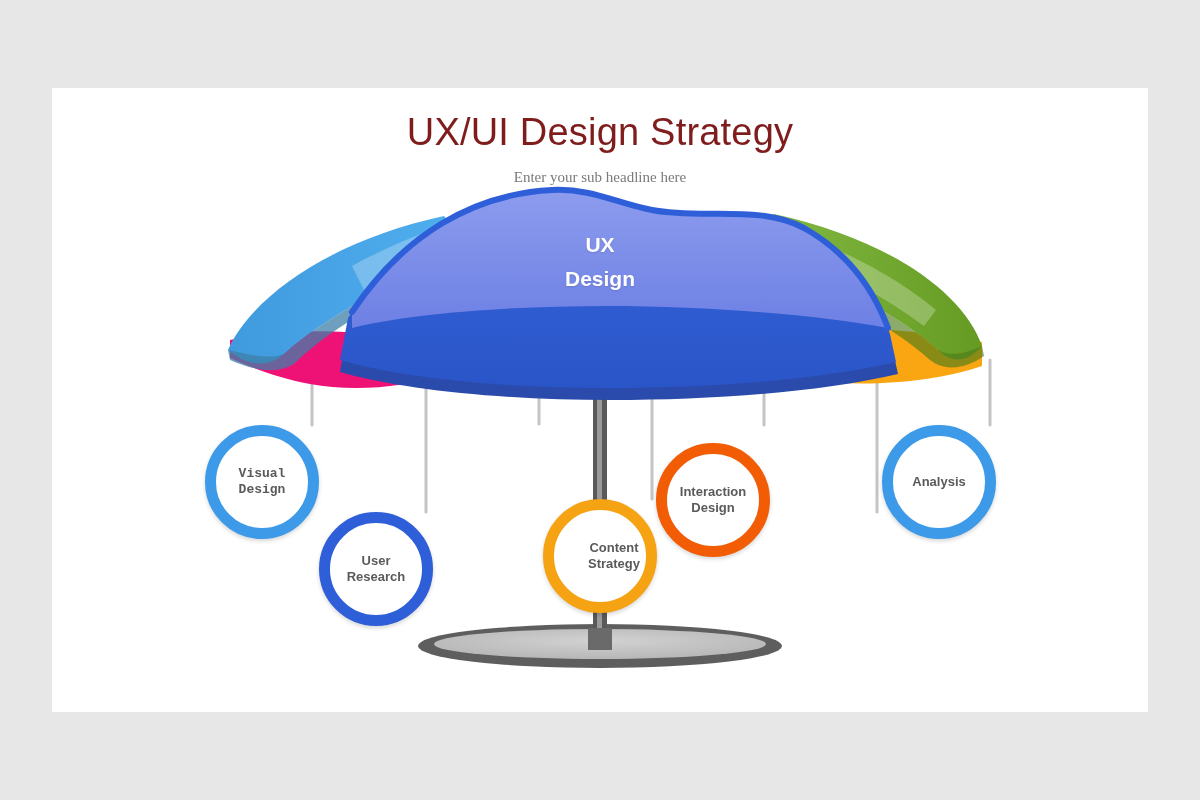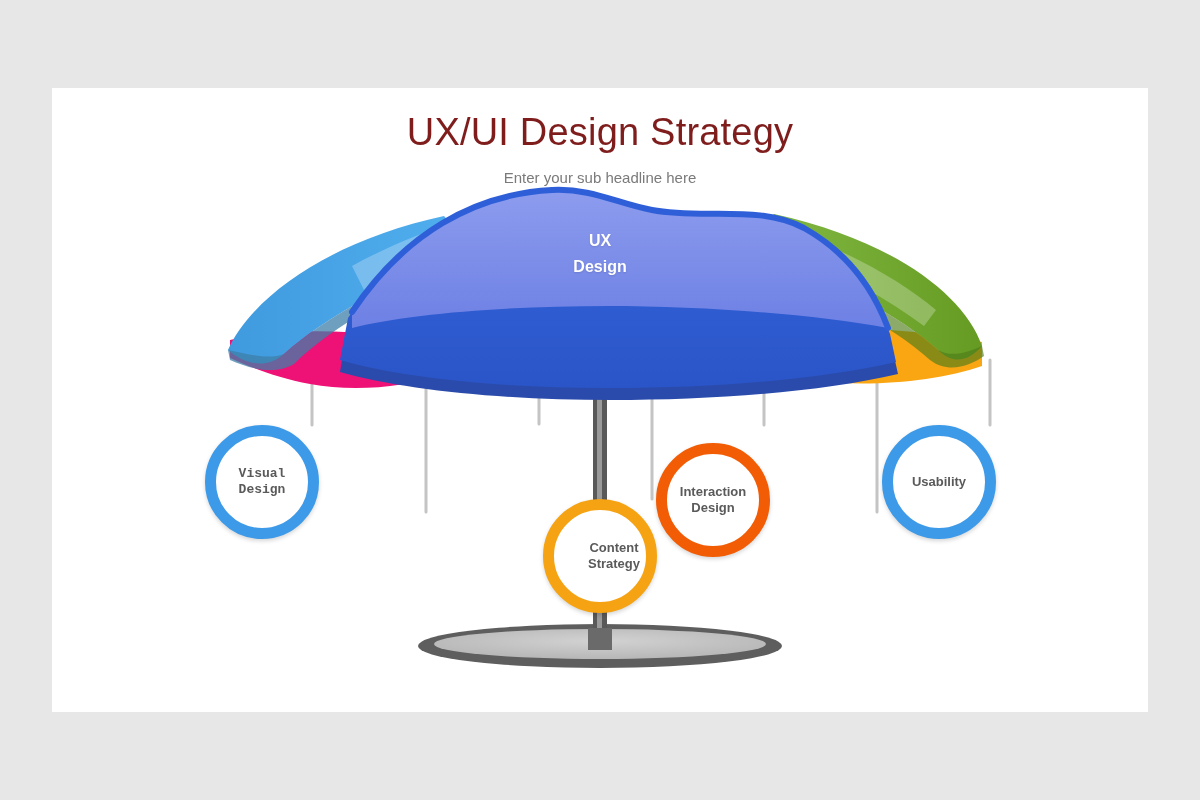--- a/index.html
+++ b/index.html
@@ -37,20 +37,21 @@
     color: #7f1d1d;
     letter-spacing: 0.2px;
     line-height: 1.1;
   }
   #subtitle {
     margin: 0;
     padding-top: 15px;
     font-size: 15px;
     font-weight: 400;
     color: #7a7a7a;
+    font-family: Liberation Serif, serif;
   }
   #figure {
     position: absolute;
     left: 0;
     top: 0;
     width: 1096px;
     height: 624px;
   }
   #figure svg {
     display: block;
@@ -72,21 +73,21 @@
     font-size: 13px;
     font-weight: bold;
     color: #5a5a5a;
     line-height: 1.25;
     padding: 0 6px;
     user-select: none;
   }
   .canopy-label {
     position: absolute;
     color: #ffffff;
-    font-size: 16px;
+    font-size: 21px;
     font-weight: bold;
     text-align: center;
     line-height: 1.6;
     text-shadow: 0 1px 2px rgba(0,0,0,0.12);
     user-select: none;
   }
 </style>
 </head>
 <body style="background: rgb(232, 231, 231);">
 
@@ -174,24 +175,27 @@
     </svg>
 
     <div class="canopy-label" style="left:488px; top:140px; width:120px;">
       <div>UX</div>
       <div>Design</div>
     </div>
 
     <div class="node" style="left: 153px; top: 337px; width: 114px; height: 114px; border: 11px solid rgb(61, 154, 232); font-family: Liberation Mono, monospace;">
       <span class="node-label">Visual<br>Design</span>
     </div>
+    <div class="node" style="left: 267px; top: 424px; width: 114px; height: 114px; border: 11px solid rgb(47, 95, 216);">
+      <span class="node-label">User<br>Research</span>
+    </div>
     <div class="node" style="left: 491px; top: 411px; width: 114px; height: 114px; border: 11px solid rgb(245, 163, 19); justify-content: flex-end;">
       <span class="node-label">Content<br>Strategy</span>
     </div>
     <div class="node" style="left: 604px; top: 355px; width: 114px; height: 114px; border: 11px solid rgb(242, 92, 5);">
       <span class="node-label">Interaction<br>Design</span>
     </div>
     <div class="node" style="left: 830px; top: 337px; width: 114px; height: 114px; border: 11px solid rgb(61, 154, 232);">
-      <span class="node-label">Usability</span>
+      <span class="node-label">Analysis</span>
     </div>
   </div>
 
 </div>
 
 </body></html>

